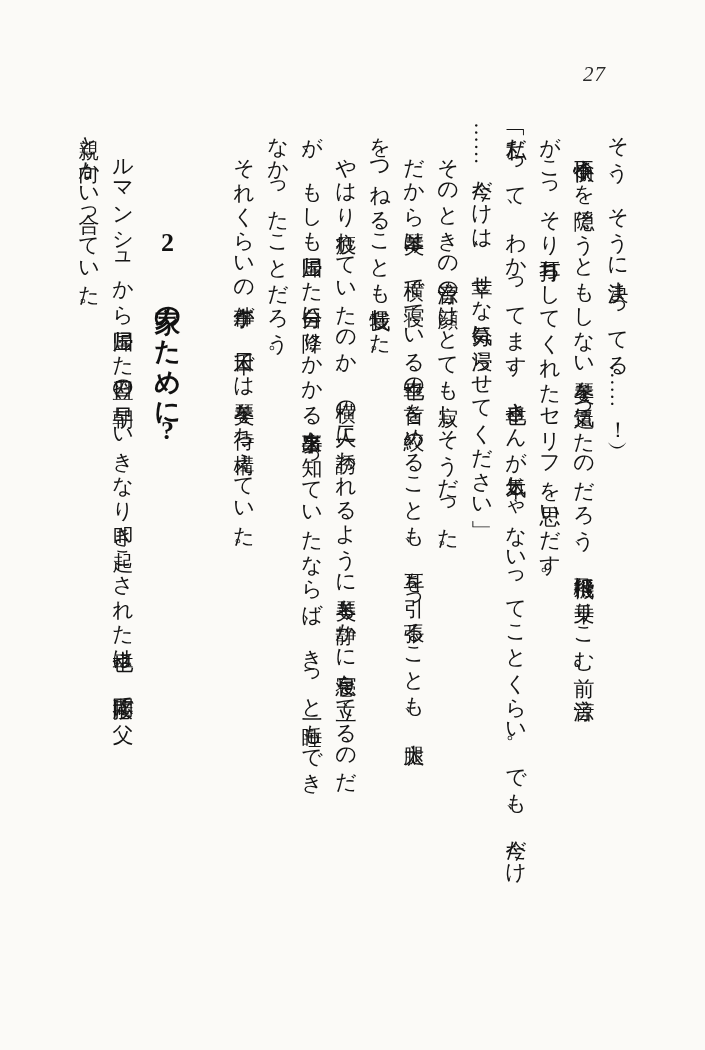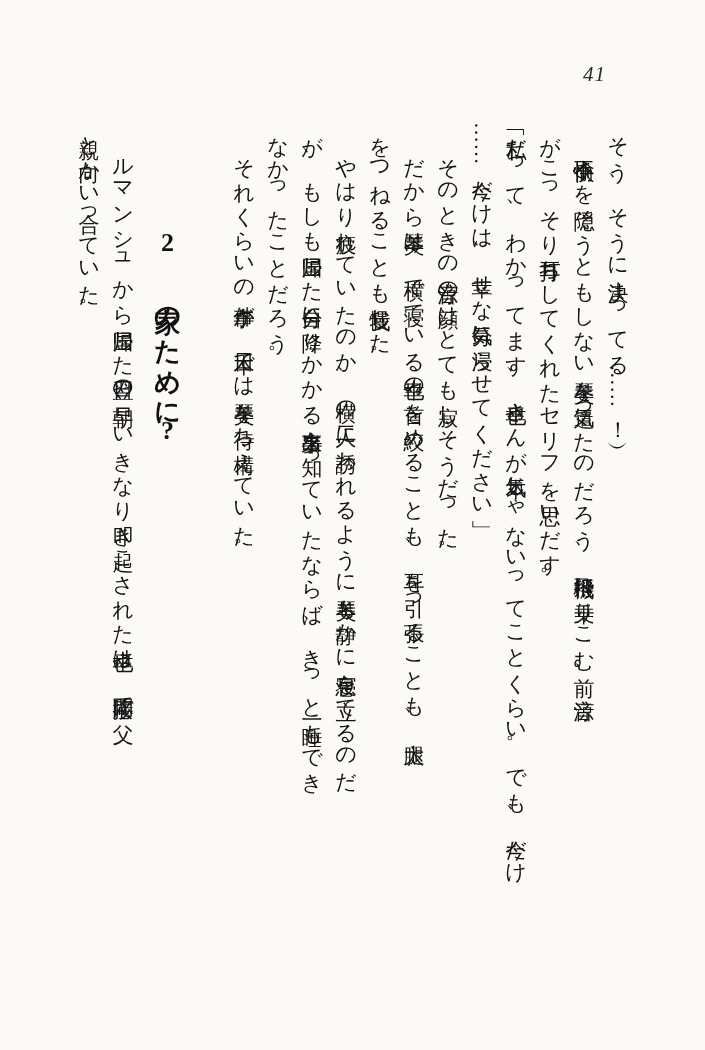--- a/index.html
+++ b/index.html
@@ -55,21 +55,21 @@
     text-orientation: upright;
     white-space: nowrap;
     color: #111;
   }
 </style>
 </head>
 <body>
 
 <div class="page">
 
-  <div class="page-number">41</div>
+  <div class="page-number">27</div>
 
   <div class="text-block">
 
     <p>そう、そうに決まってる……！）</p>
     <p>　不愉快さを隠そうともしない美琴を気遣ったのだろう、飛行機に乗りこむ前、涼音</p>
     <p>がこっそり耳打ちしてくれたセリフを思いだす。</p>
     <p>「私だって、わかってます、幸也さんが本気じゃないってことくらい。でも、今だけ</p>
     <p>……今だけは、幸せな気分に浸らせてください」</p>
     <p>　そのときの涼音の顔はとても寂しそうだった。</p>
     <p>　だから美琴は、横で寝ている幸也の首を絞めることも、耳を引っ張ることも、太腿</p>

